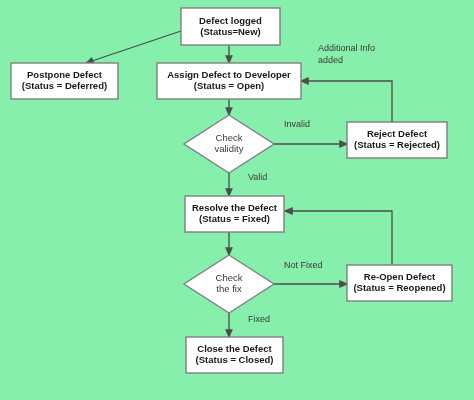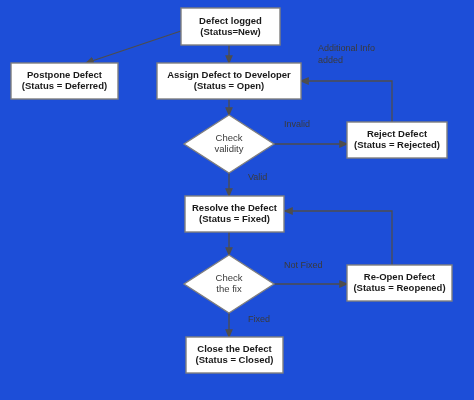--- a/index.html
+++ b/index.html
@@ -10,21 +10,21 @@
   body {
     width: 474px;
     height: 400px;
     font-family: "Liberation Sans", sans-serif;
     overflow: hidden;
   }
   #flowchart-root {
     position: relative;
     width: 474px;
     height: 400px;
-    background: #1d4ed8;
+    background: #86efac;
   }
   svg.chart {
     display: block;
     width: 474px;
     height: 400px;
   }
   .node-box {
     fill: #ffffff;
     stroke: #7f7f7f;
     stroke-width: 1.4;

